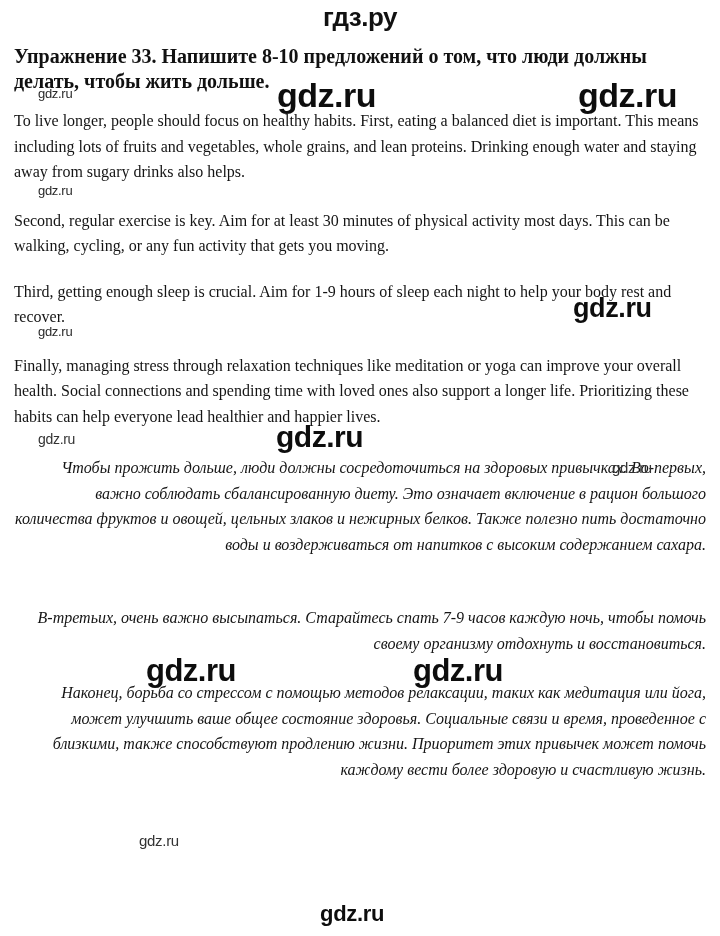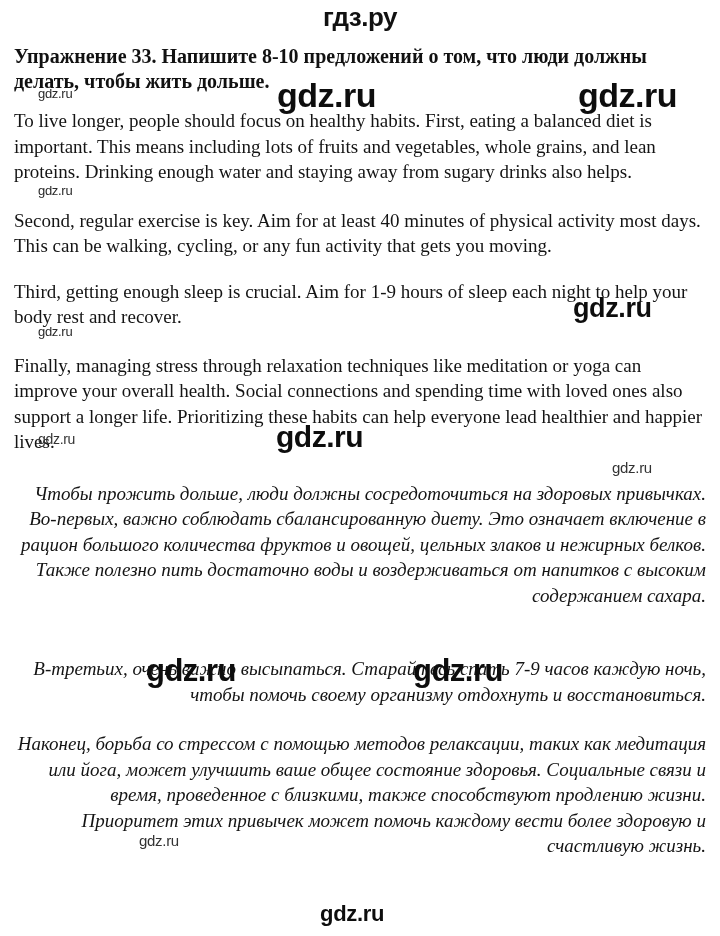--- a/index.html
+++ b/index.html
@@ -42,21 +42,21 @@
   .task-title {
     font-family: "Liberation Serif", "DejaVu Serif", serif;
     font-weight: bold;
     font-size: 20px;
     line-height: 25px;
     margin: 0 16px 0 0;
     color: #111111;
   }
 
   .para {
-    font-size: 19px;
+    font-size: 16px;
     line-height: 25.5px;
     margin: 0;
     color: #141414;
     text-align: left;
   }
   .para.en { font-style: normal; }
   .para.ru { font-style: italic; text-align: right; }
 
   .sp-a { height: 14px; }
   .sp-b { height: 23px; }
@@ -108,21 +108,21 @@
 
   <div class="content">
 
     <p class="task-title">Упражнение 33. Напишите 8-10 предложений о том, что люди должны делать, чтобы жить дольше.</p>
 
     <div class="sp-a"></div>
 
     <p class="para en">To live longer, people should focus on healthy habits. First, eating a balanced diet is important. This means including lots of fruits and vegetables, whole grains, and lean proteins. Drinking enough water and staying away from sugary drinks also helps.</p>
     <div class="sp-b"></div>
 
-    <p class="para en">Second, regular exercise is key. Aim for at least 40 minutes of physical activity most days. This can be walking, cycling, or any fun activity that gets you moving.</p>
+    <p class="para en">Second, regular exercise is key. Aim for at least 30 minutes of physical activity most days. This can be walking, cycling, or any fun activity that gets you moving.</p>
     <div class="sp-c"></div>
 
     <p class="para en">Third, getting enough sleep is crucial. Aim for 1-9 hours of sleep each night to help your body rest and recover.</p>
     <div class="sp-b"></div>
 
     <p class="para en">Finally, managing stress through relaxation techniques like meditation or yoga can improve your overall health. Social connections and spending time with loved ones also support a longer life. Prioritizing these habits can help everyone lead healthier and happier lives.</p>
     <div class="sp-d"></div>
 
     <p class="para ru">Чтобы прожить дольше, люди должны сосредоточиться на здоровых привычках. Во-первых, важно соблюдать сбалансированную диету. Это означает включение в рацион большого количества фруктов и овощей, цельных злаков и нежирных белков. Также полезно пить достаточно воды и воздерживаться от напитков с высоким содержанием сахара.</p>
     <div class="sp-e"></div>

